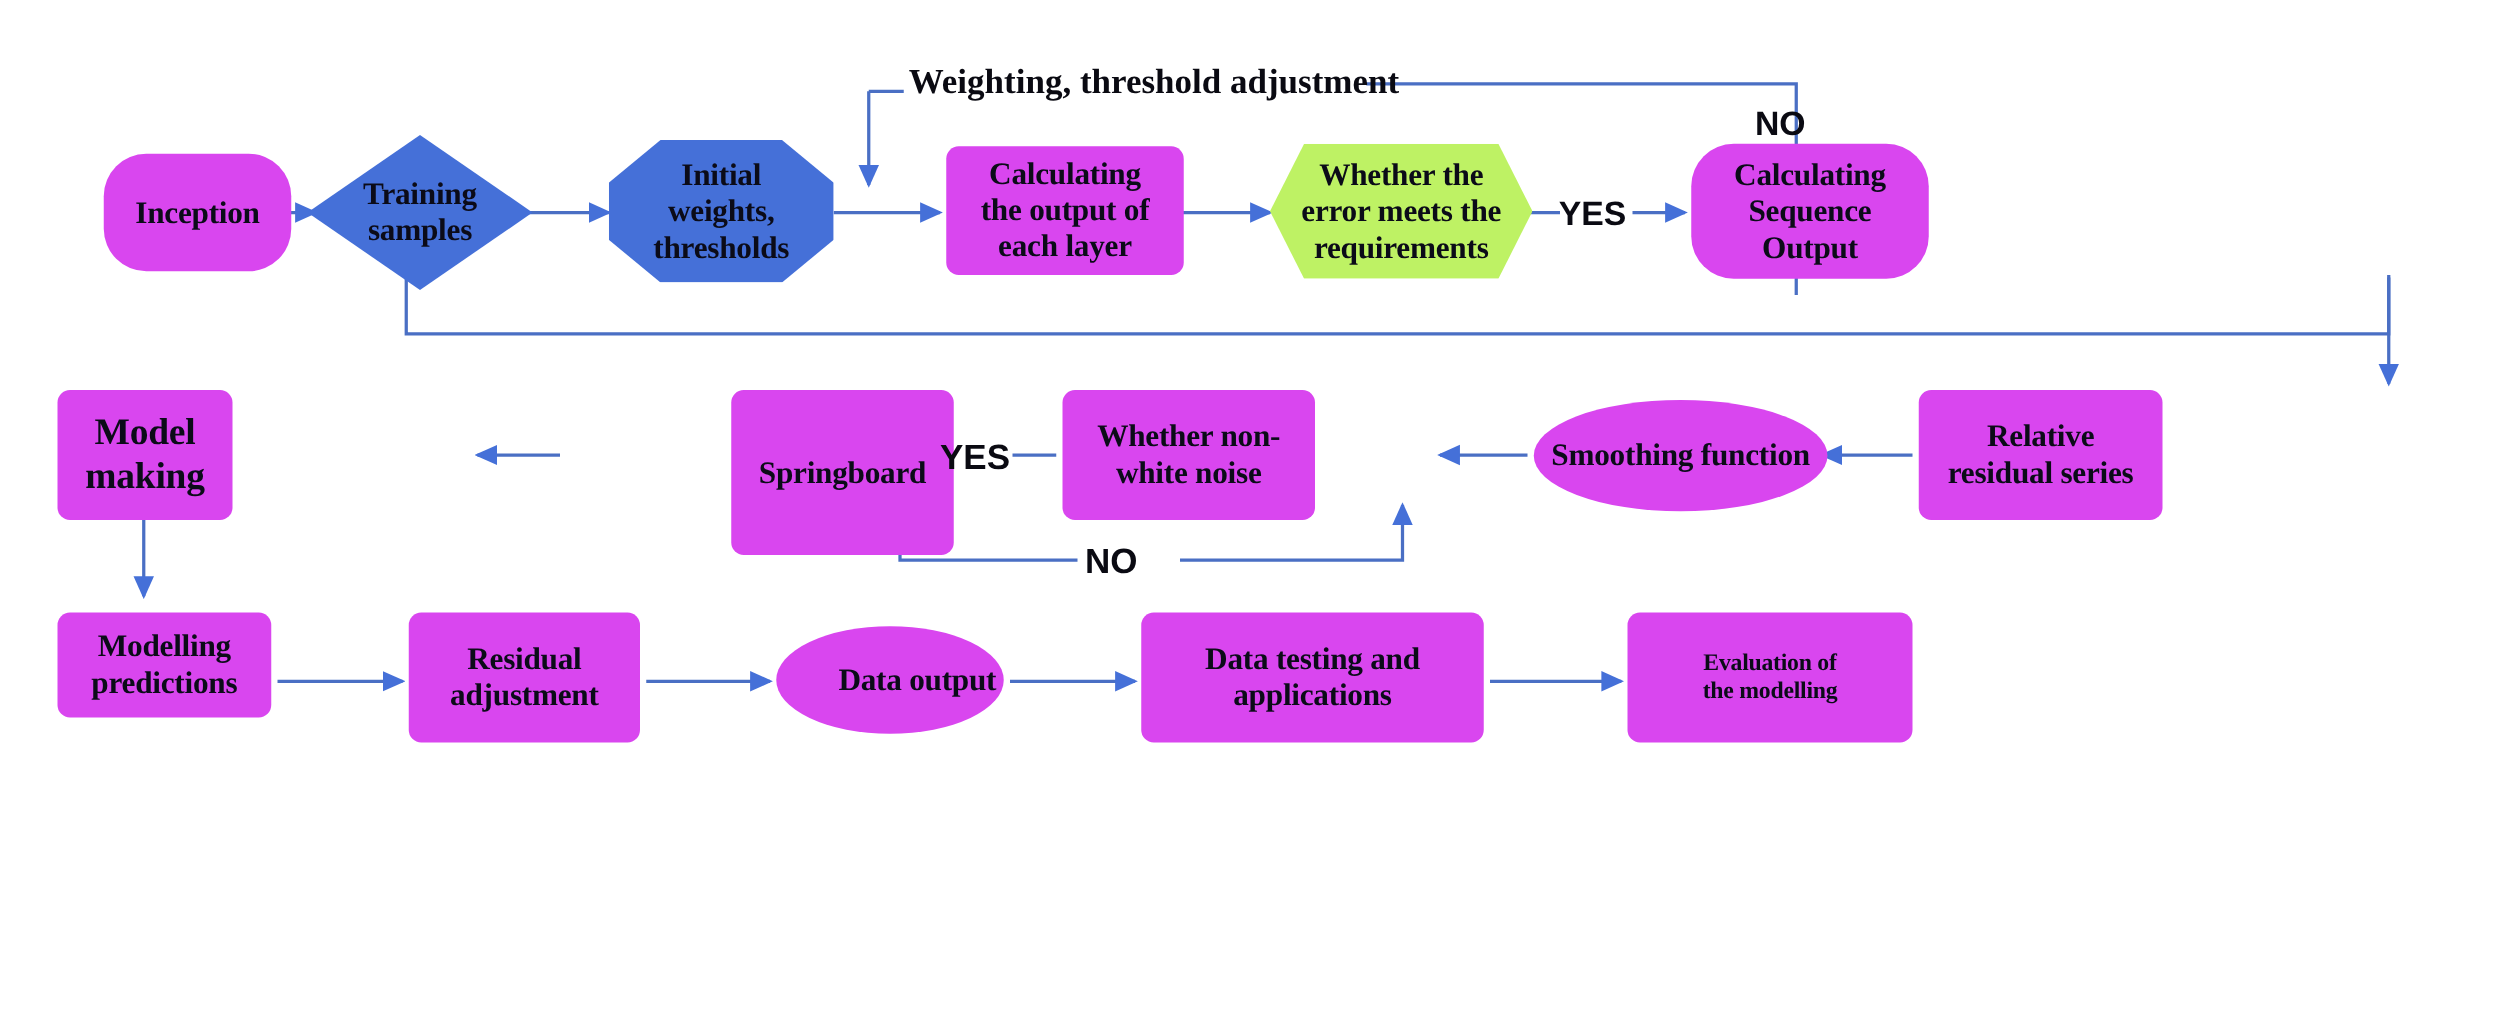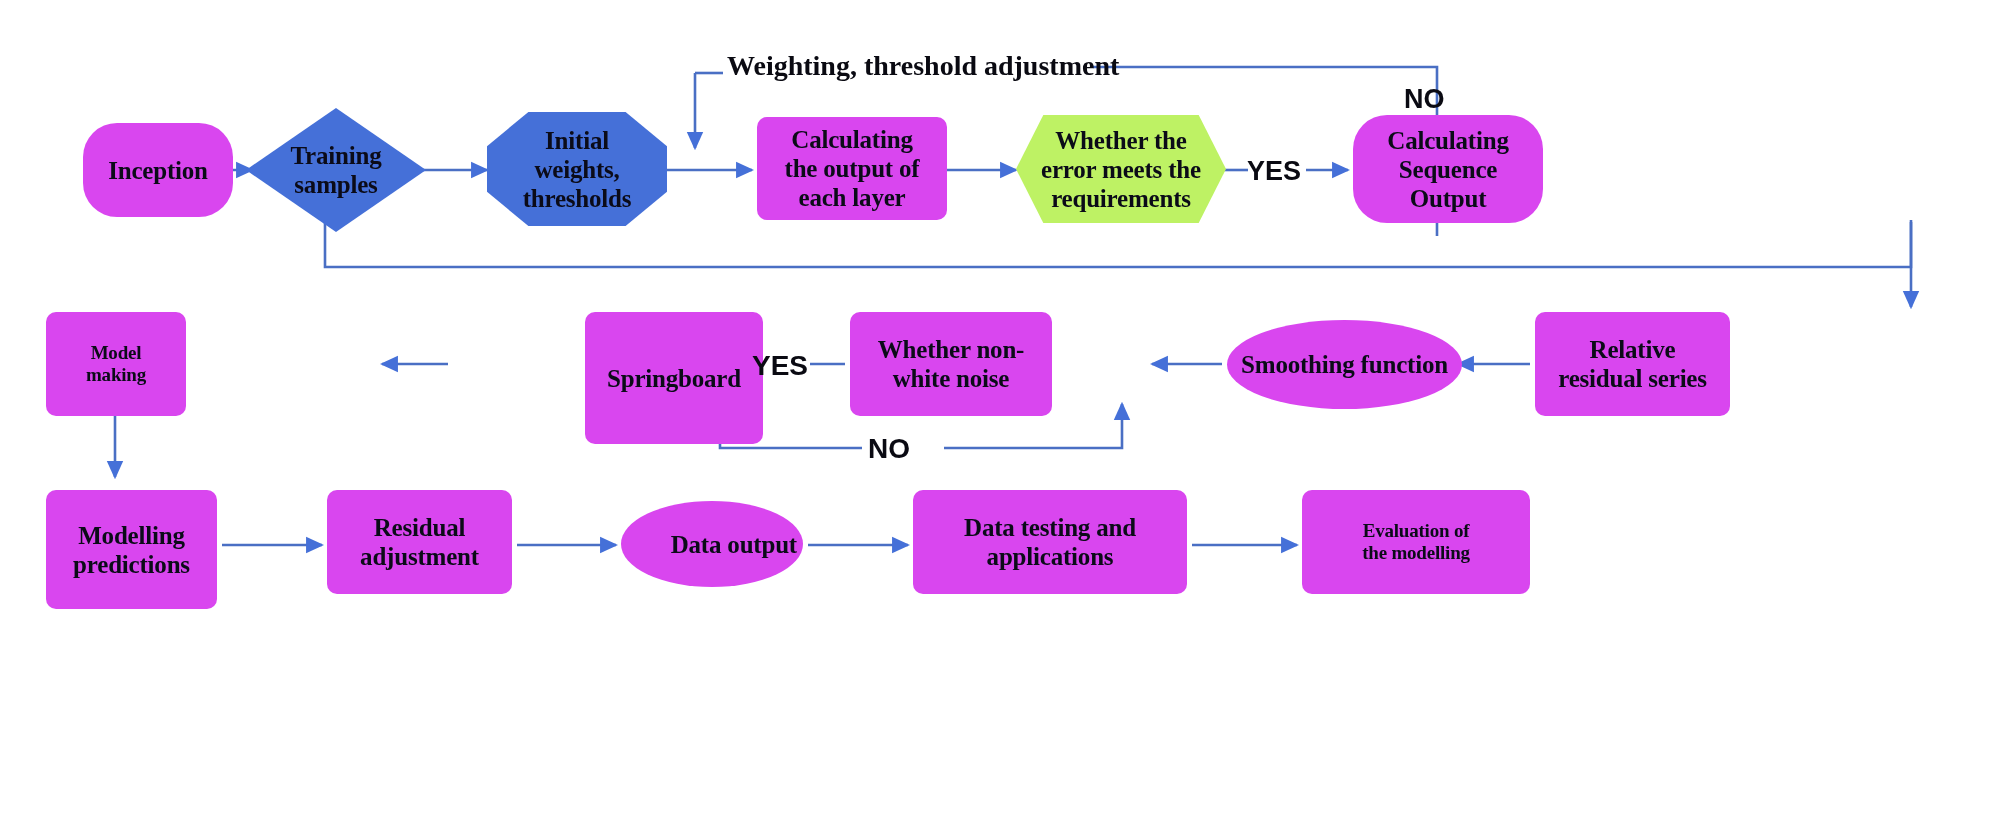--- a/index.html
+++ b/index.html
@@ -180,26 +180,26 @@
 
   <div class="node fill rounded-sm" style="left:850px; top:312px; width:202px; height:104px; font-size:25px;">
     <span class="lbl">Whether non-
 white noise</span>
   </div>
 
   <div class="node fill rounded-sm" style="left:585px; top:312px; width:178px; height:132px; font-size:25px;">
     <span class="lbl">Springboard</span>
   </div>
 
-  <div class="node fill rounded-sm" style="left:46px; top:312px; width:140px; height:104px; font-size:19px;">
+  <div class="node fill rounded-sm" style="left:46px; top:312px; width:140px; height:104px; font-size:30px;">
     <span class="lbl">Model
 making</span>
   </div>
 
-  <div class="node fill rounded-sm" style="left:46px; top:490px; width:171px; height:119px; font-size:25px;">
+  <div class="node fill rounded-sm" style="left:46px; top:490px; width:171px; height:84px; font-size:25px;">
     <span class="lbl">Modelling
 predictions</span>
   </div>
 
   <div class="node fill rounded-sm" style="left:327px; top:490px; width:185px; height:104px; font-size:25px;">
     <span class="lbl">Residual
 adjustment</span>
   </div>
 
   <div class="node fill ellipse" style="left:621px; top:501px; width:182px; height:86px; font-size:25px;justify-content:flex-end;">

